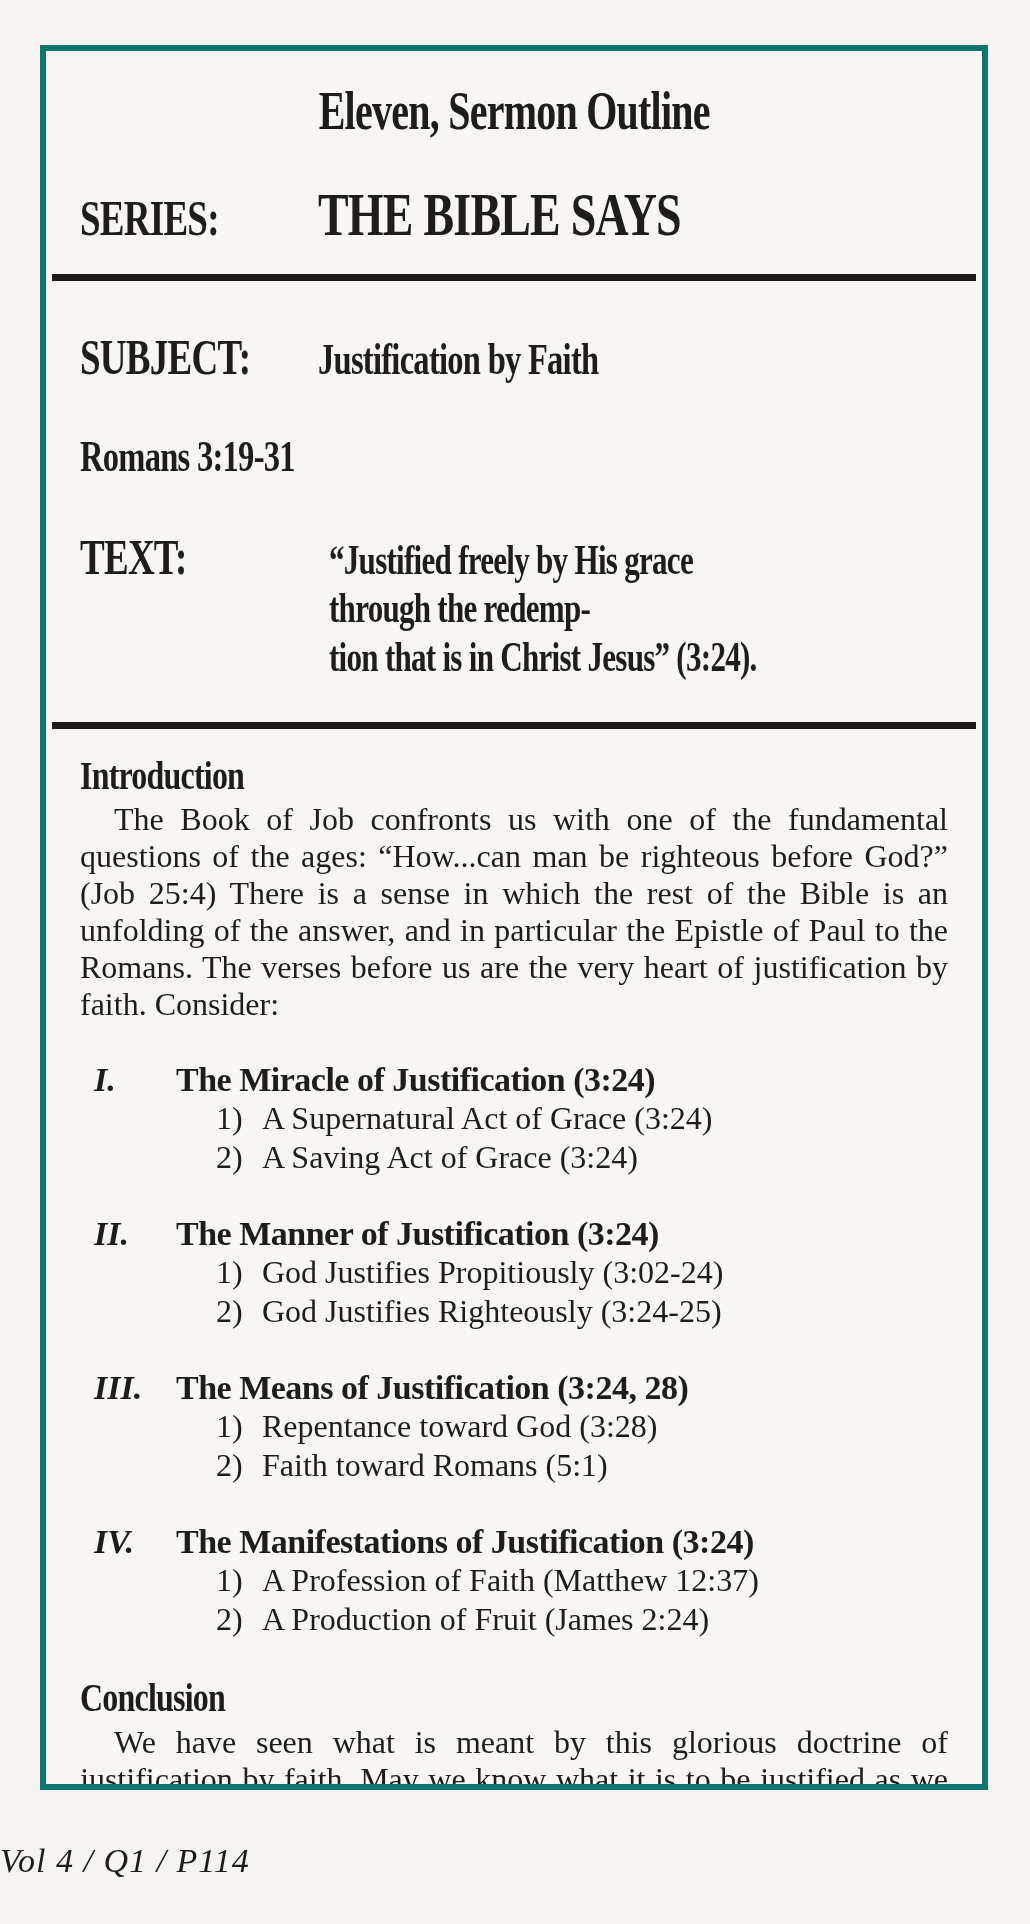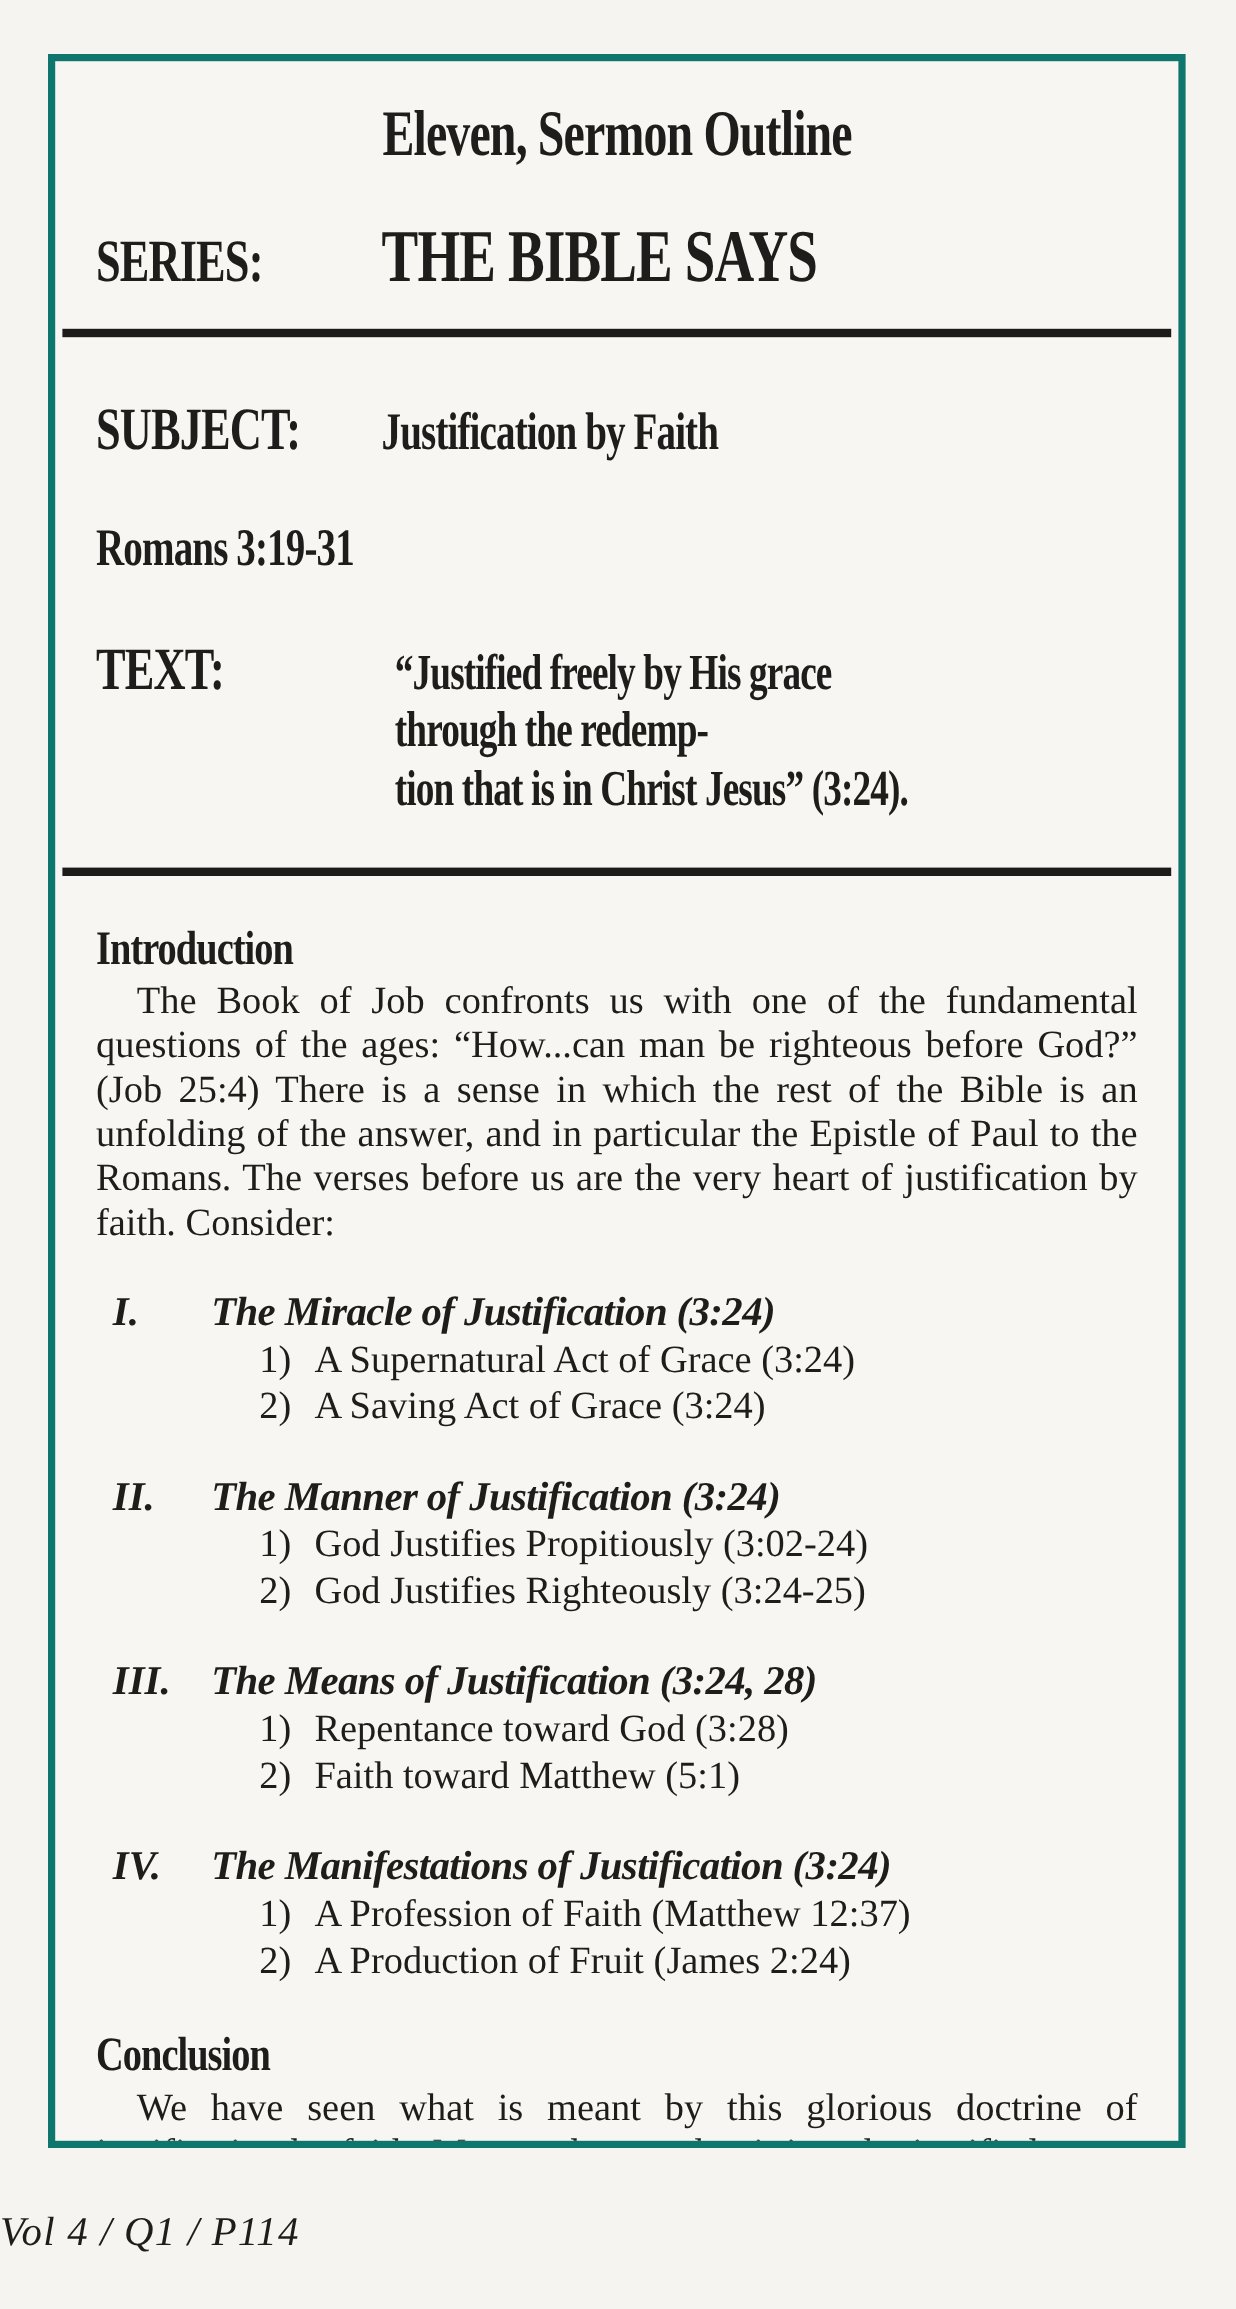--- a/index.html
+++ b/index.html
@@ -69,21 +69,21 @@
     background: #1c1b19;
     margin: 0 -28px;
   }
   .rule-1 { margin-top: 26px; }
   .rule-2 { margin-top: 40px; }
   .section-heading .display {
     font-size: 40px;
     transform: scaleX(0.8);
     letter-spacing: -1px;
   }
-  .intro-heading { margin-top: 39px; text-decoration: underline; }
+  .intro-heading { margin-top: 26px; text-decoration: underline; }
   .body-par {
     margin: 4px 0 0 0;
     font-size: 32px;
     line-height: 37px;
     text-align: justify;
     text-indent: 34px;
   }
   .outline-section { margin-top: 38px; }
   .outline-head-row {
     display: flex;
@@ -94,21 +94,20 @@
     width: 96px;
     padding-left: 14px;
     box-sizing: border-box;
     font-size: 34px;
     font-weight: 700;
     font-style: italic;
   }
   .outline-heading {
     font-size: 34px;
     font-weight: 700;
-    font-style: italic;
     letter-spacing: -0.5px;
   }
   .outline-item {
     display: flex;
     align-items: baseline;
     margin-left: 136px;
     font-size: 32px;
     line-height: 39px;
   }
   .item-num-cell {
@@ -199,21 +198,21 @@
     <div class="outline-head-row">
       <span class="numeral-cell">III.</span>
       <span class="outline-heading">The Means of Justification (3:24, 28)</span>
     </div>
     <div class="outline-item">
       <span class="item-num-cell">1)</span>
       <span>Repentance toward God (3:28)</span>
     </div>
     <div class="outline-item">
       <span class="item-num-cell">2)</span>
-      <span>Faith toward Matthew (5:1)</span>
+      <span>Faith toward Romans (5:1)</span>
     </div>
   </div>
 
   <div class="outline-section">
     <div class="outline-head-row">
       <span class="numeral-cell">IV.</span>
       <span class="outline-heading">The Manifestations of Justification (3:24)</span>
     </div>
     <div class="outline-item">
       <span class="item-num-cell">1)</span>

